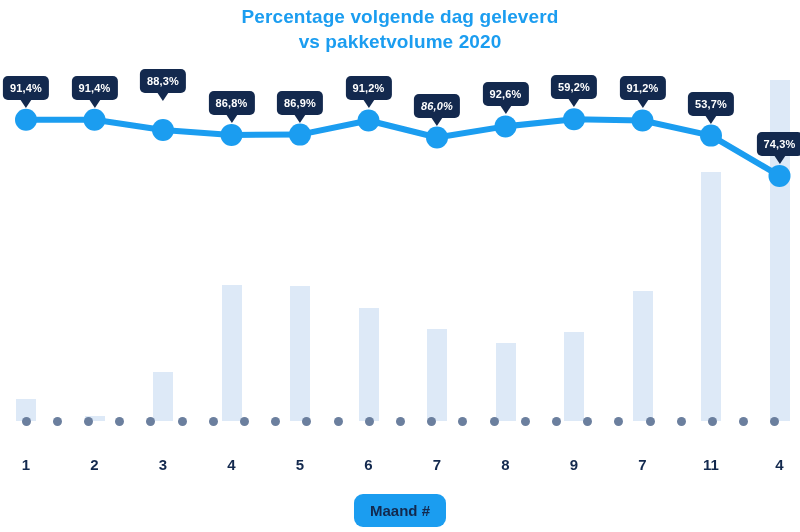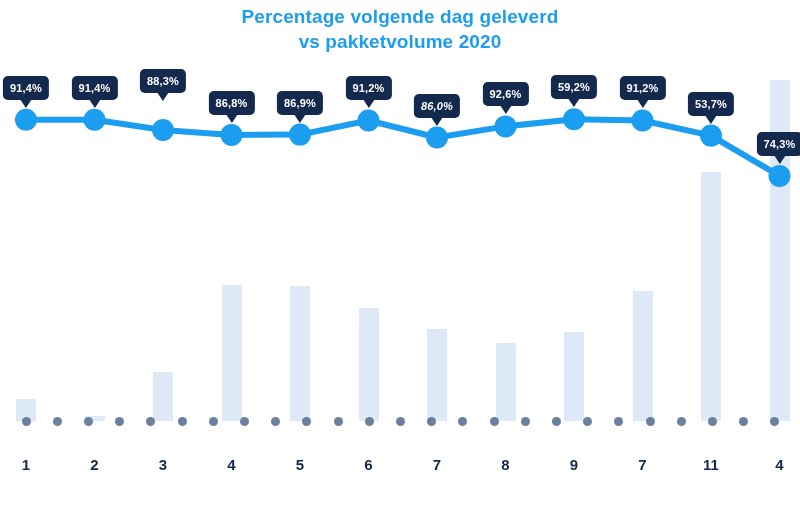--- a/index.html
+++ b/index.html
@@ -229,14 +229,15 @@
       <div class="x-tick" style="left: 300px; top: 456px;">5</div>
       <div class="x-tick" style="left: 368.5px; top: 456px;">6</div>
       <div class="x-tick" style="left: 437px; top: 456px;">7</div>
       <div class="x-tick" style="left: 505.5px; top: 456px;">8</div>
       <div class="x-tick" style="left: 574px; top: 456px;">9</div>
       <div class="x-tick" style="left: 642.5px; top: 456px;">7</div>
       <div class="x-tick" style="left: 711px; top: 456px; text-align: right;">11</div>
       <div class="x-tick" style="left: 779.5px; top: 456px;">4</div>
     </div>
 
+  <div id="axis-title-pill">Maand #</div>
 
 </div>
 
 </body></html>

